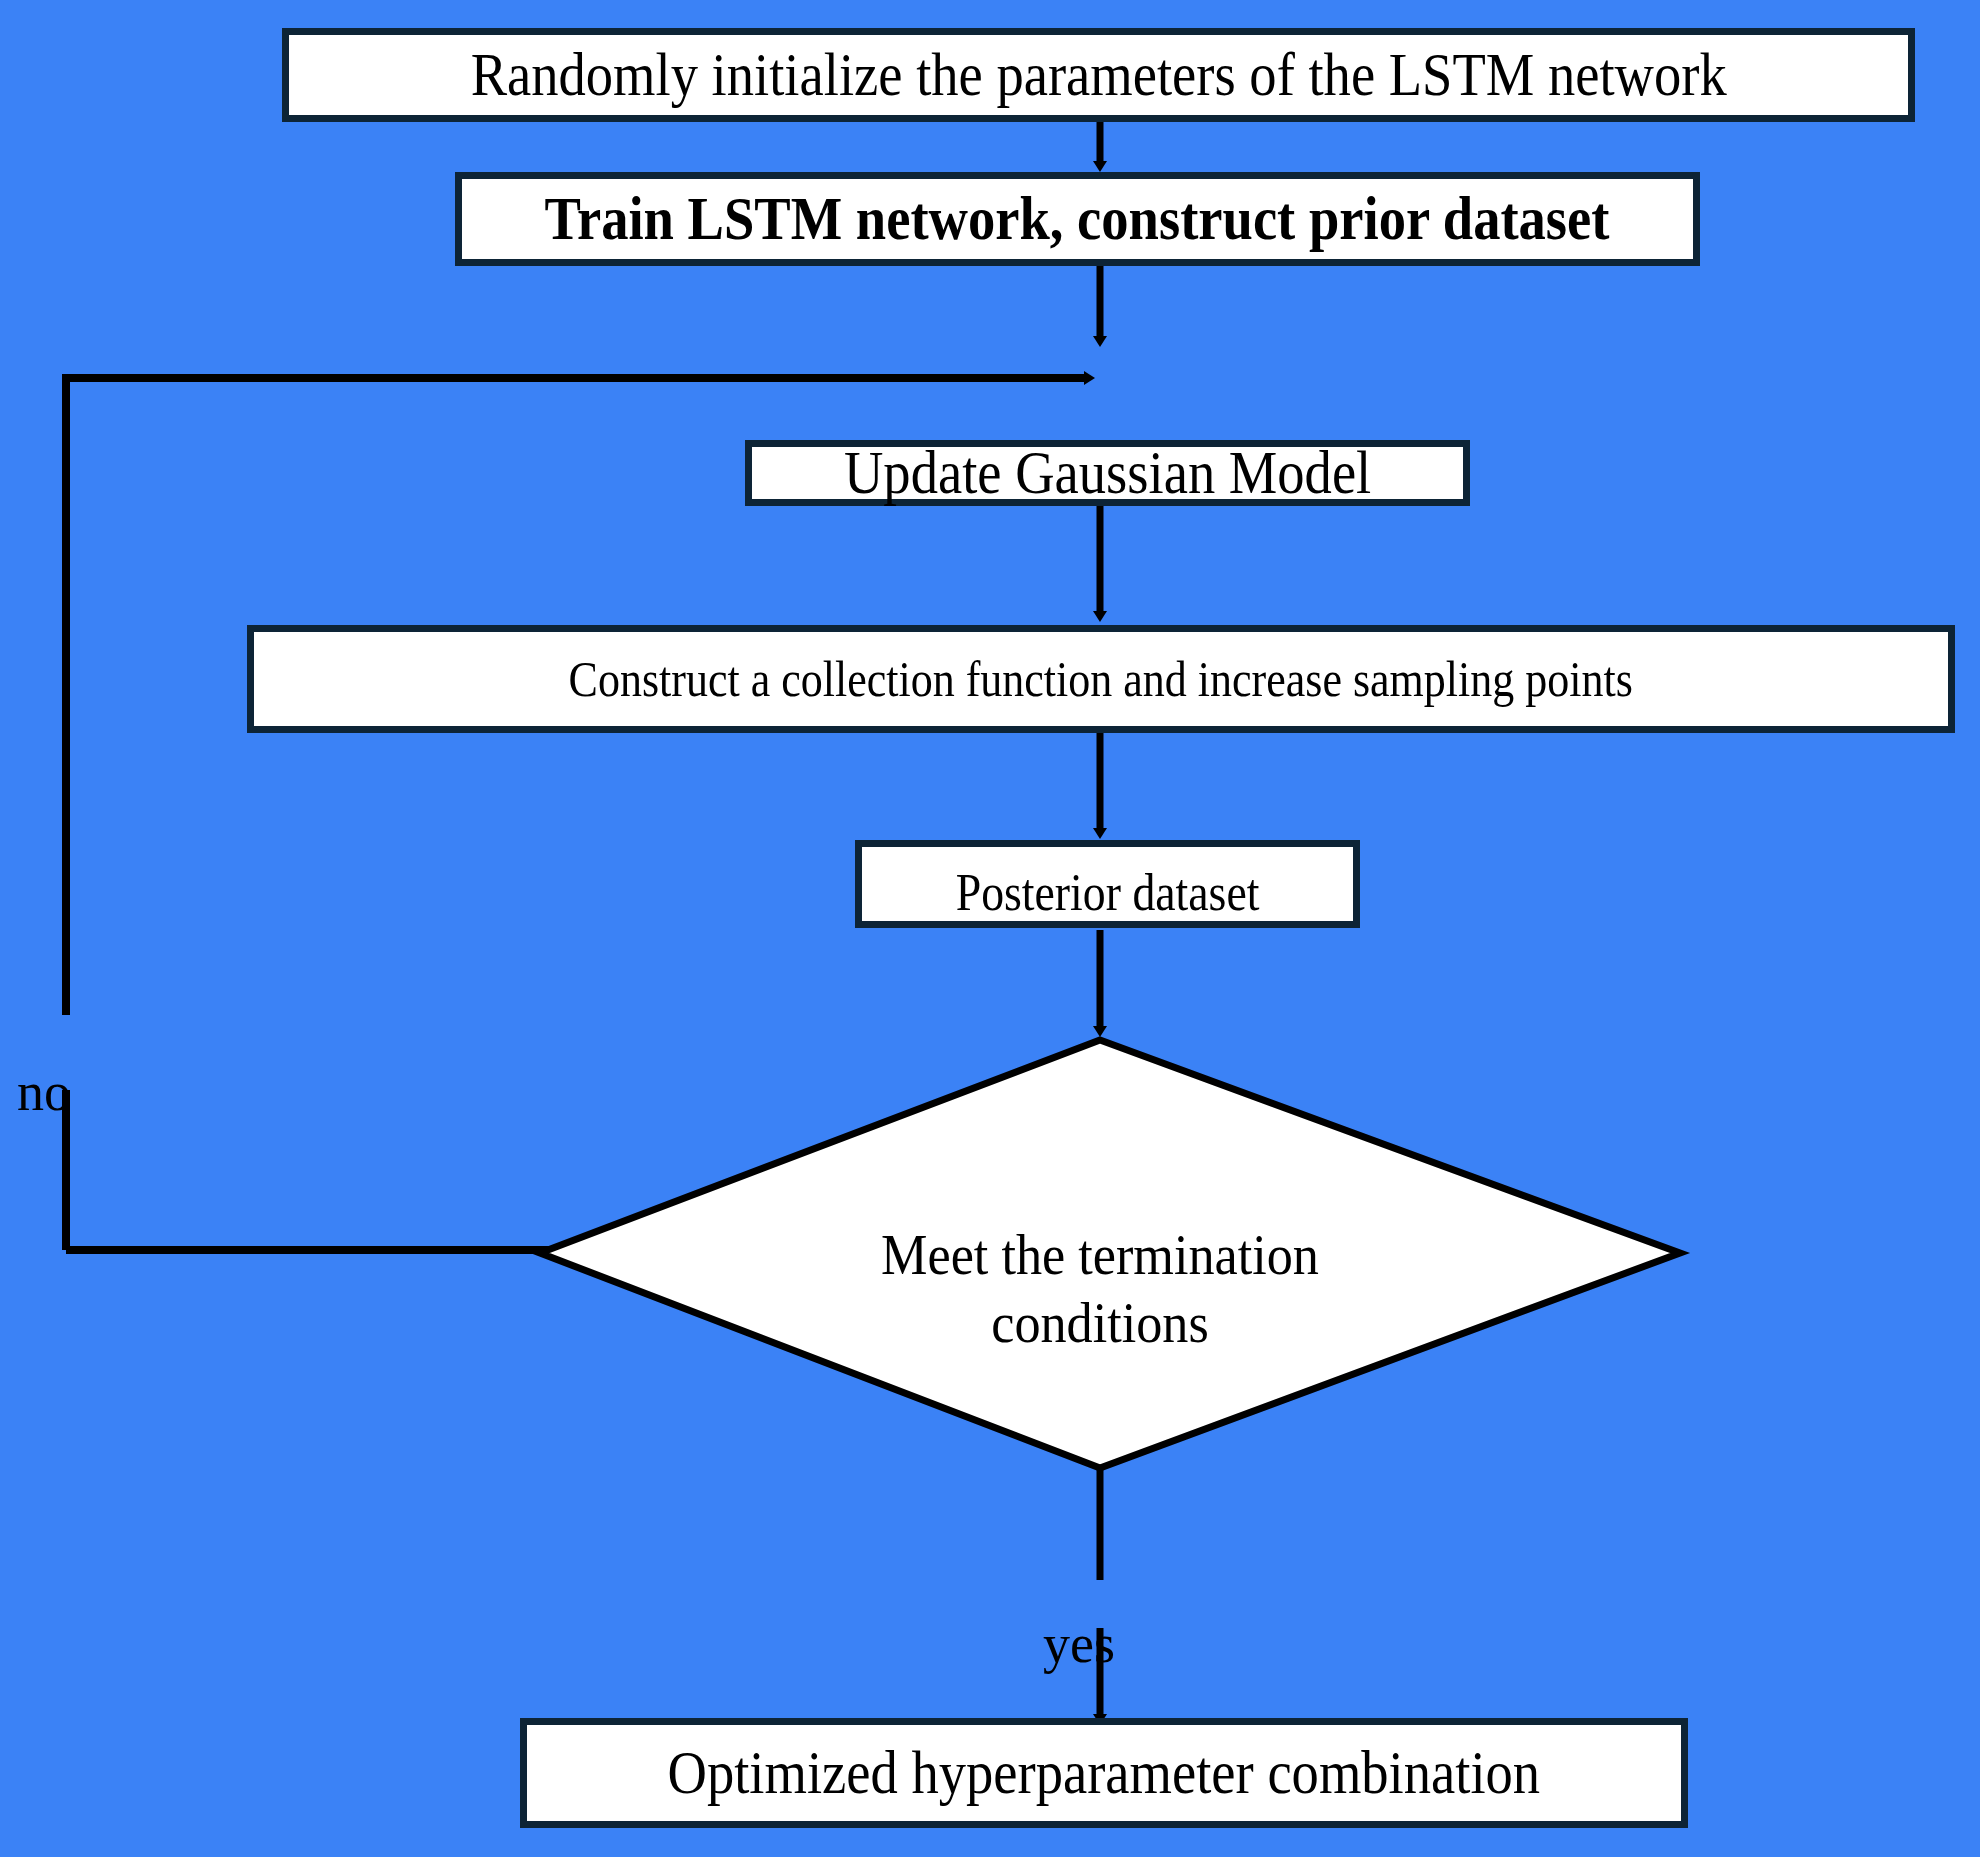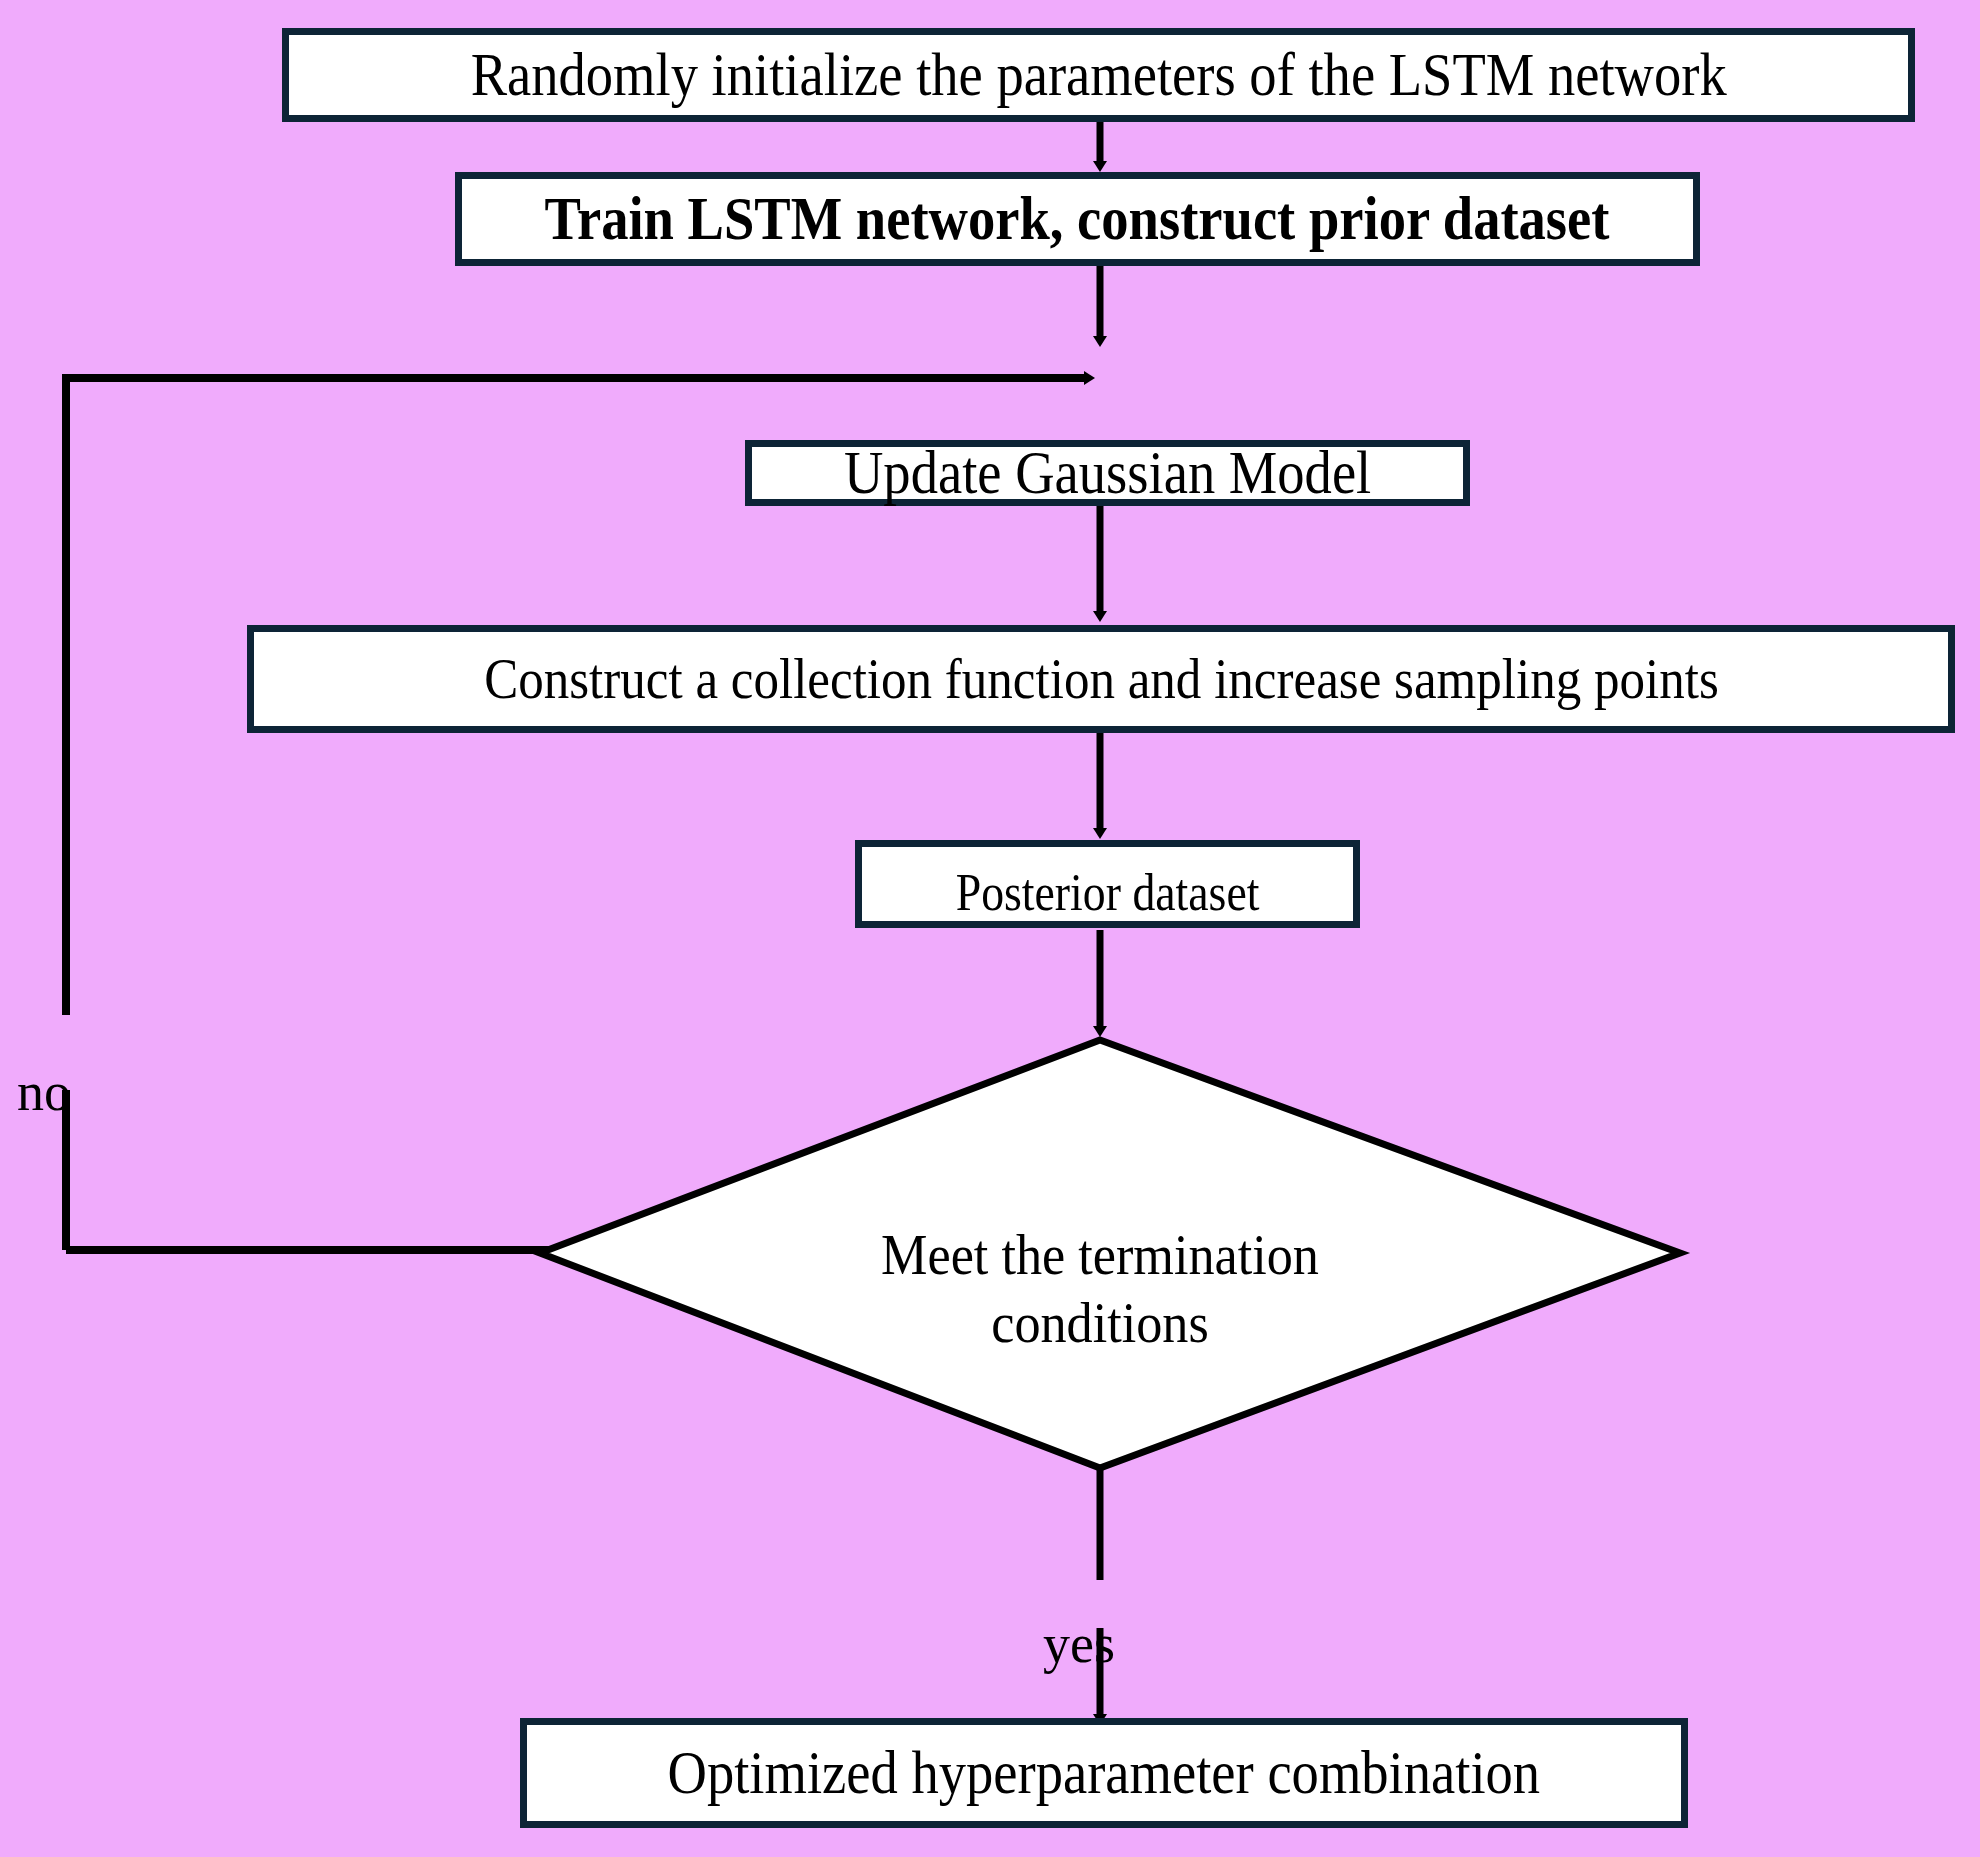--- a/index.html
+++ b/index.html
@@ -7,21 +7,21 @@
     padding: 0;
     background: #ffffff;
   }
   body {
     font-family: "Liberation Serif", "DejaVu Serif", serif;
   }
   #canvas {
     position: relative;
     width: 1980px;
     height: 1857px;
-    background: #f0abfc;
+    background: #3b82f6;
     overflow: hidden;
   }
   svg.wires {
     position: absolute;
     left: 0;
     top: 0;
     width: 1980px;
     height: 1857px;
     pointer-events: none;
   }
@@ -129,21 +129,21 @@
   </div>
 
   <div class="node" style="left:455px; top:172px; width:1245px; height:94px; font-size:62px;font-weight:bold;">
     <span>Train LSTM network, construct prior dataset</span>
   </div>
 
   <div class="node" style="left:745px; top:440px; width:725px; height:66px; font-size:62px;justify-content:center;">
     <span>Update Gaussian Model</span>
   </div>
 
-  <div class="node" style="left:247px; top:625px; width:1708px; height:108px; font-size:58px;">
+  <div class="node" style="left:247px; top:625px; width:1708px; height:108px; font-size:50px;">
     <span>Construct a collection function and increase sampling points</span>
   </div>
 
   <div class="node" style="left:855px; top:840px; width:505px; height:88px; font-size:52px;align-items:flex-end;">
     <span>Posterior dataset</span>
   </div>
 
   <div class="node" style="left:520px; top:1718px; width:1168px; height:110px; font-size:62px;">
     <span>Optimized hyperparameter combination</span>
   </div>

